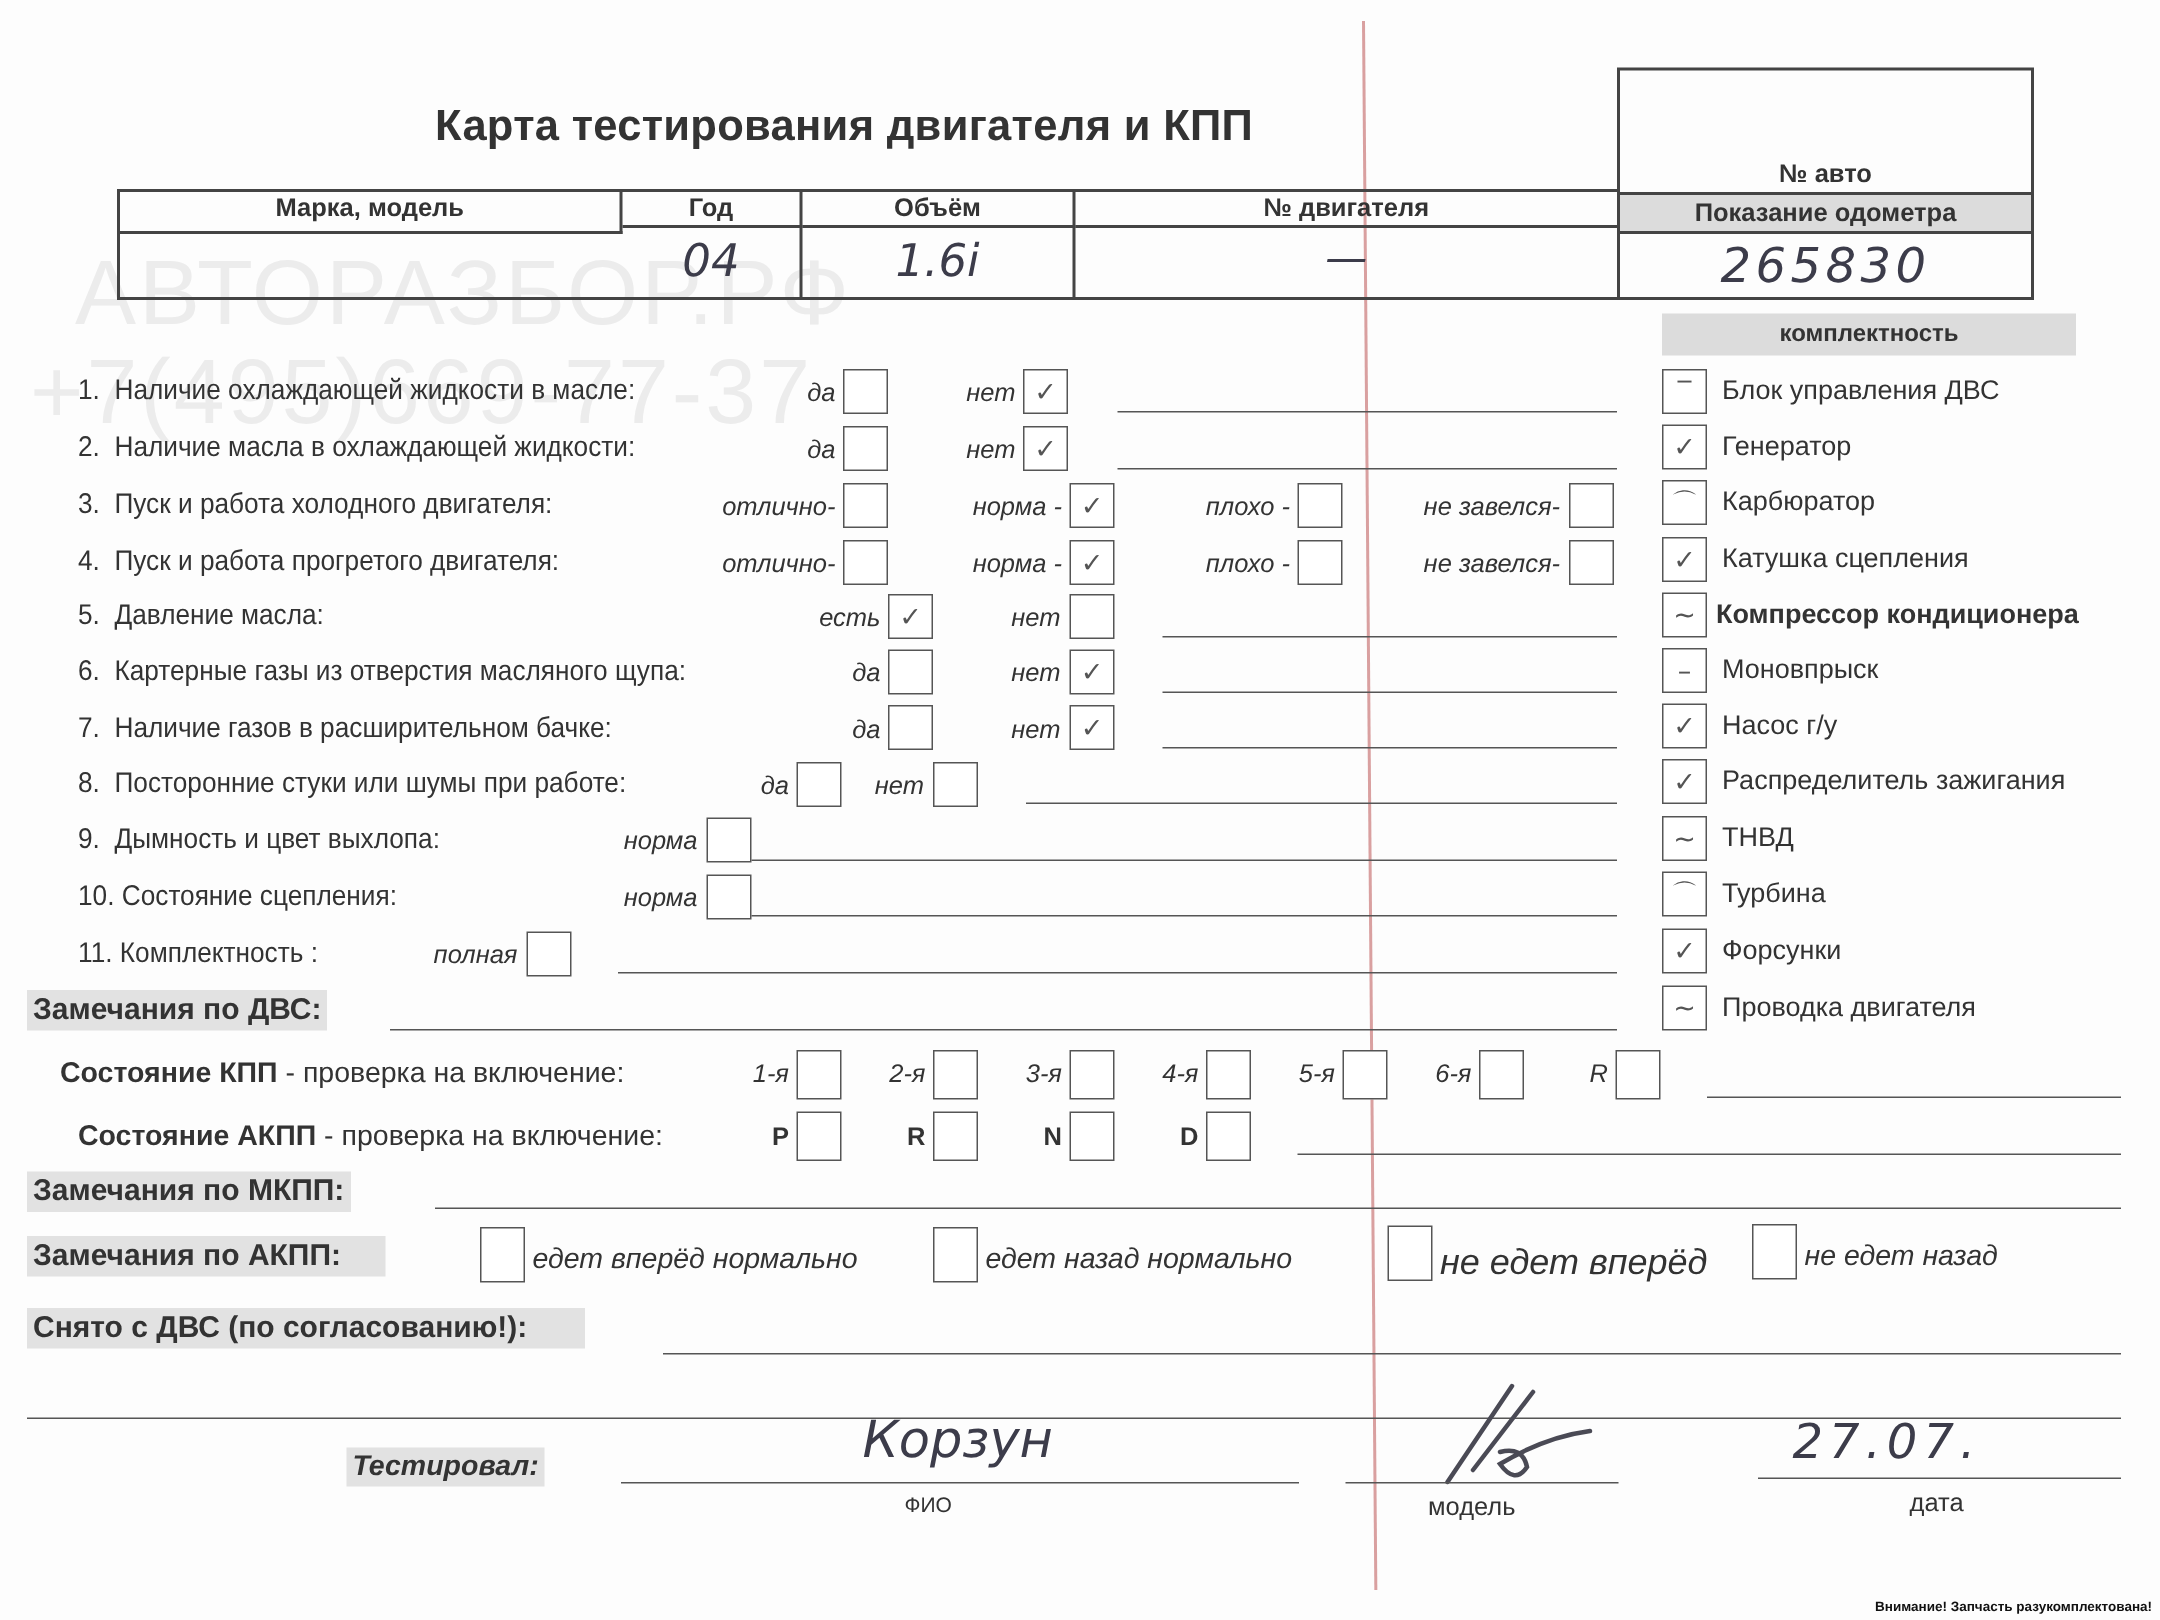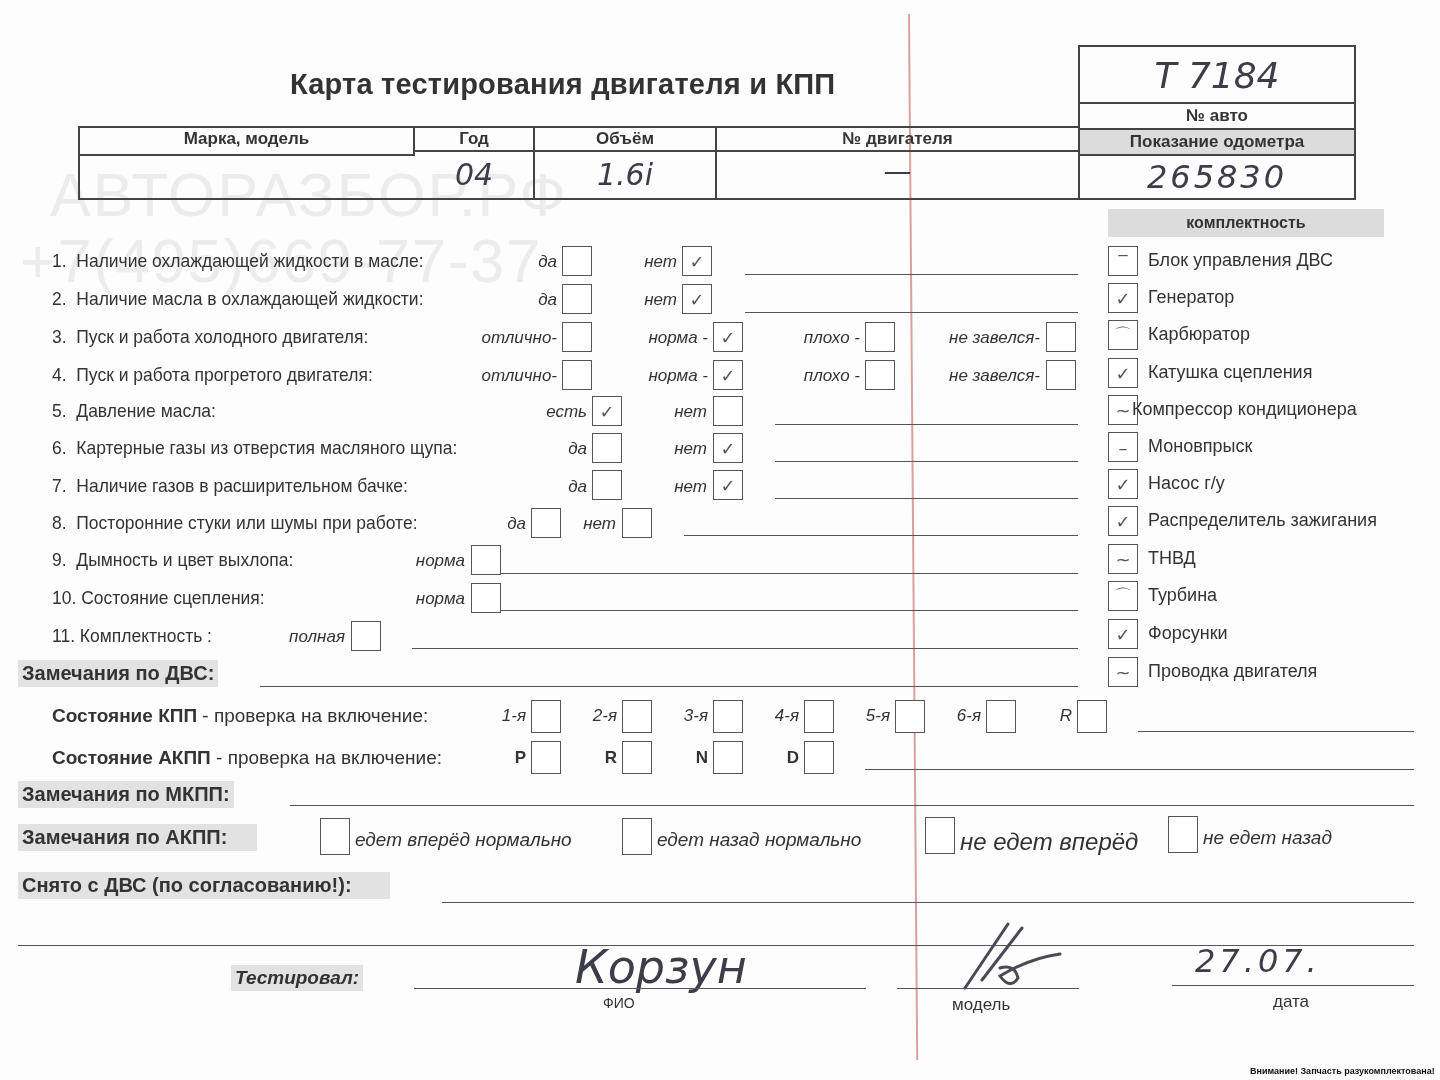--- a/index.html
+++ b/index.html
@@ -42,21 +42,20 @@
   <div class="cell hdr" style="left:0;top:0;width:335px;height:28px;border-bottom:2px solid #444;line-height:22px;">Марка, модель</div>
   <div class="cell hdr" style="left:335px;top:0;width:120px;height:24px;border-bottom:2px solid #444;line-height:22px;">Год</div>
   <div class="cell hdr" style="left:455px;top:0;width:182px;height:24px;border-bottom:2px solid #444;line-height:22px;">Объём</div>
   <div class="cell hdr" style="left:637px;top:0;width:361px;height:24px;border-bottom:2px solid #444;border-right:none;line-height:22px;">№ двигателя</div>
   <div class="cell hand" style="left:335px;top:24px;width:120px;height:46px;font-size:30px;line-height:46px;">04</div>
   <div class="cell hand" style="left:455px;top:24px;width:182px;height:46px;font-size:30px;line-height:46px;">1.6i</div>
   <div class="cell hand" style="left:637px;top:24px;width:361px;height:46px;font-size:28px;line-height:40px;border-right:none;">—</div>
 </div>
 
 <div class="abs tbl" style="left:1078px;top:45px;width:278px;height:155px;">
-  <div class="abs hand" style="left:0;top:0;width:274px;height:55px;border-bottom:2px solid #444;text-align:center;font-size:36px;line-height:58px;">T 7184</div>
   <div class="abs hdr" style="left:0;top:57px;width:274px;height:24px;border-bottom:2px solid #444;text-align:center;line-height:24px;">№ авто</div>
   <div class="abs hdr gray" style="left:0;top:83px;width:274px;height:24px;border-bottom:2px solid #444;text-align:center;line-height:24px;">Показание одометра</div>
   <div class="abs hand" style="left:0;top:109px;width:274px;height:42px;text-align:center;font-size:32px;line-height:42px;letter-spacing:3px;">265830</div>
 </div>
 
 <div class="abs gray" style="left:1108px;top:209px;width:276px;height:28px;text-align:center;line-height:28px;font-size:16px;font-weight:bold;color:#333;">комплектность</div>
 
 <div class="abs" style="left:1108px;top:246px;">
   <div class="abs" style="left:0;top:0;">
     <div class="abs box" style="left:0;top:0;">‾</div>
@@ -69,21 +68,21 @@
   <div class="abs" style="left:0;top:74px;">
     <div class="abs box" style="left:0;top:0;">⌒</div>
     <div class="abs komp-item" style="left:40px;top:4px;">Карбюратор</div>
   </div>
   <div class="abs" style="left:0;top:112px;">
     <div class="abs box" style="left:0;top:0;">✓</div>
     <div class="abs komp-item" style="left:40px;top:4px;">Катушка сцепления</div>
   </div>
   <div class="abs" style="left:0;top:149px;">
     <div class="abs box" style="left:0;top:0;">~</div>
-    <div class="abs komp-item" style="left:24px;top:4px;">Компрессор кондиционера</div>
+    <div class="abs komp-item" style="left:36px;top:4px;font-weight:bold;">Компрессор кондиционера</div>
   </div>
   <div class="abs" style="left:0;top:186px;">
     <div class="abs box" style="left:0;top:0;">–</div>
     <div class="abs komp-item" style="left:40px;top:4px;">Моновпрыск</div>
   </div>
   <div class="abs" style="left:0;top:223px;">
     <div class="abs box" style="left:0;top:0;">✓</div>
     <div class="abs komp-item" style="left:40px;top:4px;">Насос г/у</div>
   </div>
   <div class="abs" style="left:0;top:260px;">
@@ -181,21 +180,21 @@
 <div class="abs line" style="left:501px;top:610px;width:577px;"></div>
 
 <div class="abs q" style="left:52px;top:625px;"><span>11.</span> <span>Комплектность :</span></div>
 <div class="abs opt" style="left:260px;top:627px;width:85px;">полная</div>
 <div class="abs box" style="left:351px;top:621px;"></div>
 <div class="abs line" style="left:412px;top:648px;width:666px;"></div>
 
 <div class="abs sect" style="left:18px;top:660px;">Замечания по ДВС:</div>
 <div class="abs line" style="left:260px;top:686px;width:818px;"></div>
 
-<div class="abs" style="left:52px;top:705px;font-size:19px;color:#333;white-space:nowrap;"><b>Состояние КПП</b><span> - проверка на включение:</span></div>
+<div class="abs" style="left:40px;top:705px;font-size:19px;color:#333;white-space:nowrap;"><b>Состояние КПП</b><span> - проверка на включение:</span></div>
 <div class="abs opt" style="left:486px;top:706px;width:40px;">1-я</div>
 <div class="abs box" style="left:531px;top:700px;height:33px;"></div>
 <div class="abs opt" style="left:577px;top:706px;width:40px;">2-я</div>
 <div class="abs box" style="left:622px;top:700px;height:33px;"></div>
 <div class="abs opt" style="left:668px;top:706px;width:40px;">3-я</div>
 <div class="abs box" style="left:713px;top:700px;height:33px;"></div>
 <div class="abs opt" style="left:759px;top:706px;width:40px;">4-я</div>
 <div class="abs box" style="left:804px;top:700px;height:33px;"></div>
 <div class="abs opt" style="left:850px;top:706px;width:40px;">5-я</div>
 <div class="abs box" style="left:895px;top:700px;height:33px;"></div>
@@ -227,21 +226,21 @@
 <div class="abs box" style="left:925px;top:817px;height:37px;"></div>
 <div class="abs opt" style="left:960px;top:828px;text-align:left;font-size:24px;">не едет вперёд</div>
 <div class="abs box" style="left:1168px;top:816px;height:37px;"></div>
 <div class="abs opt" style="left:1203px;top:827px;text-align:left;font-size:19px;">не едет назад</div>
 
 <div class="abs sect" style="left:18px;top:872px;padding-right:38px;font-size:20px;">Снято с ДВС (по согласованию!):</div>
 <div class="abs line" style="left:442px;top:902px;width:972px;"></div>
 <div class="abs line" style="left:18px;top:945px;width:1396px;"></div>
 
 <div class="abs sect" style="left:231px;top:965px;font-style:italic;font-size:19px;">Тестировал:</div>
-<div class="abs hand" style="left:575px;top:940px;font-size:46px;">Корзун</div>
+<div class="abs hand" style="left:575px;top:940px;font-size:34px;">Корзун</div>
 <div class="abs line" style="left:414px;top:988px;width:452px;"></div>
 <div class="abs small" style="left:603px;top:995px;font-size:14px;">ФИО</div>
 
 <div class="abs" style="left:960px;top:918px;width:110px;height:76px;">
   <svg width="110" height="76" viewBox="0 0 110 76">
     <path d="M5 70 L48 6 M22 62 L62 10 M40 50 Q55 46 58 60 Q50 72 40 58 Q70 40 100 36" stroke="#4a4a55" stroke-width="3" fill="none" stroke-linecap="round"></path>
   </svg>
 </div>
 <div class="abs line" style="left:897px;top:988px;width:182px;"></div>
 <div class="abs small" style="left:952px;top:995px;font-size:17px;">модель</div>

